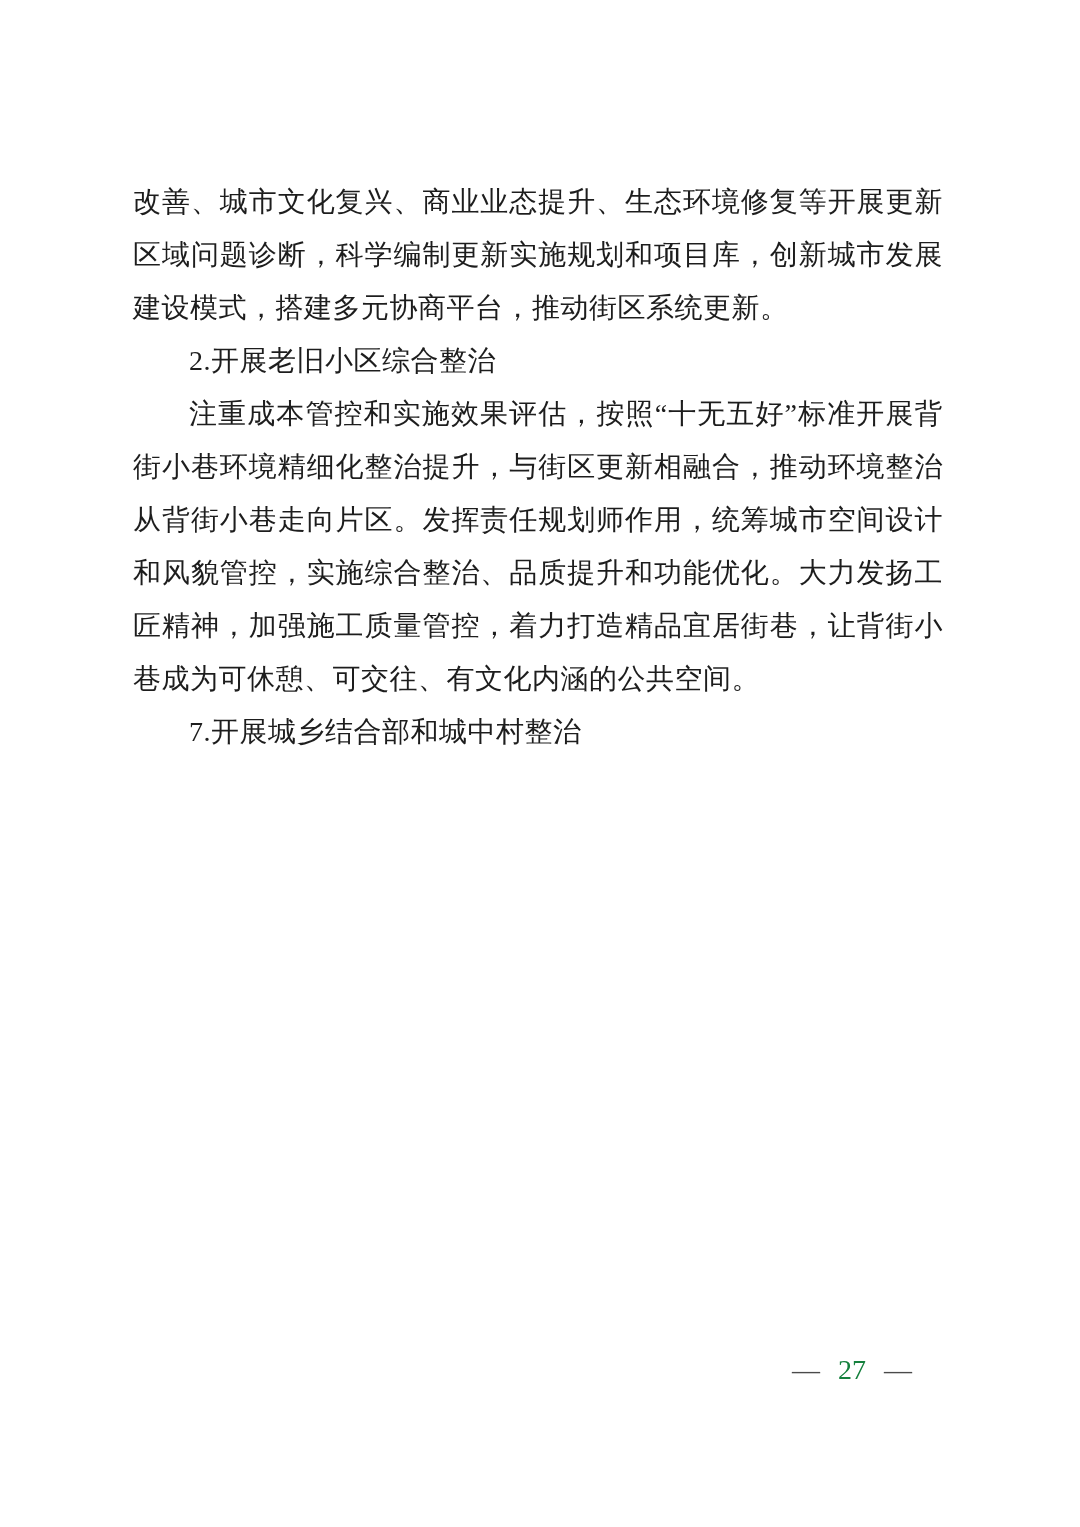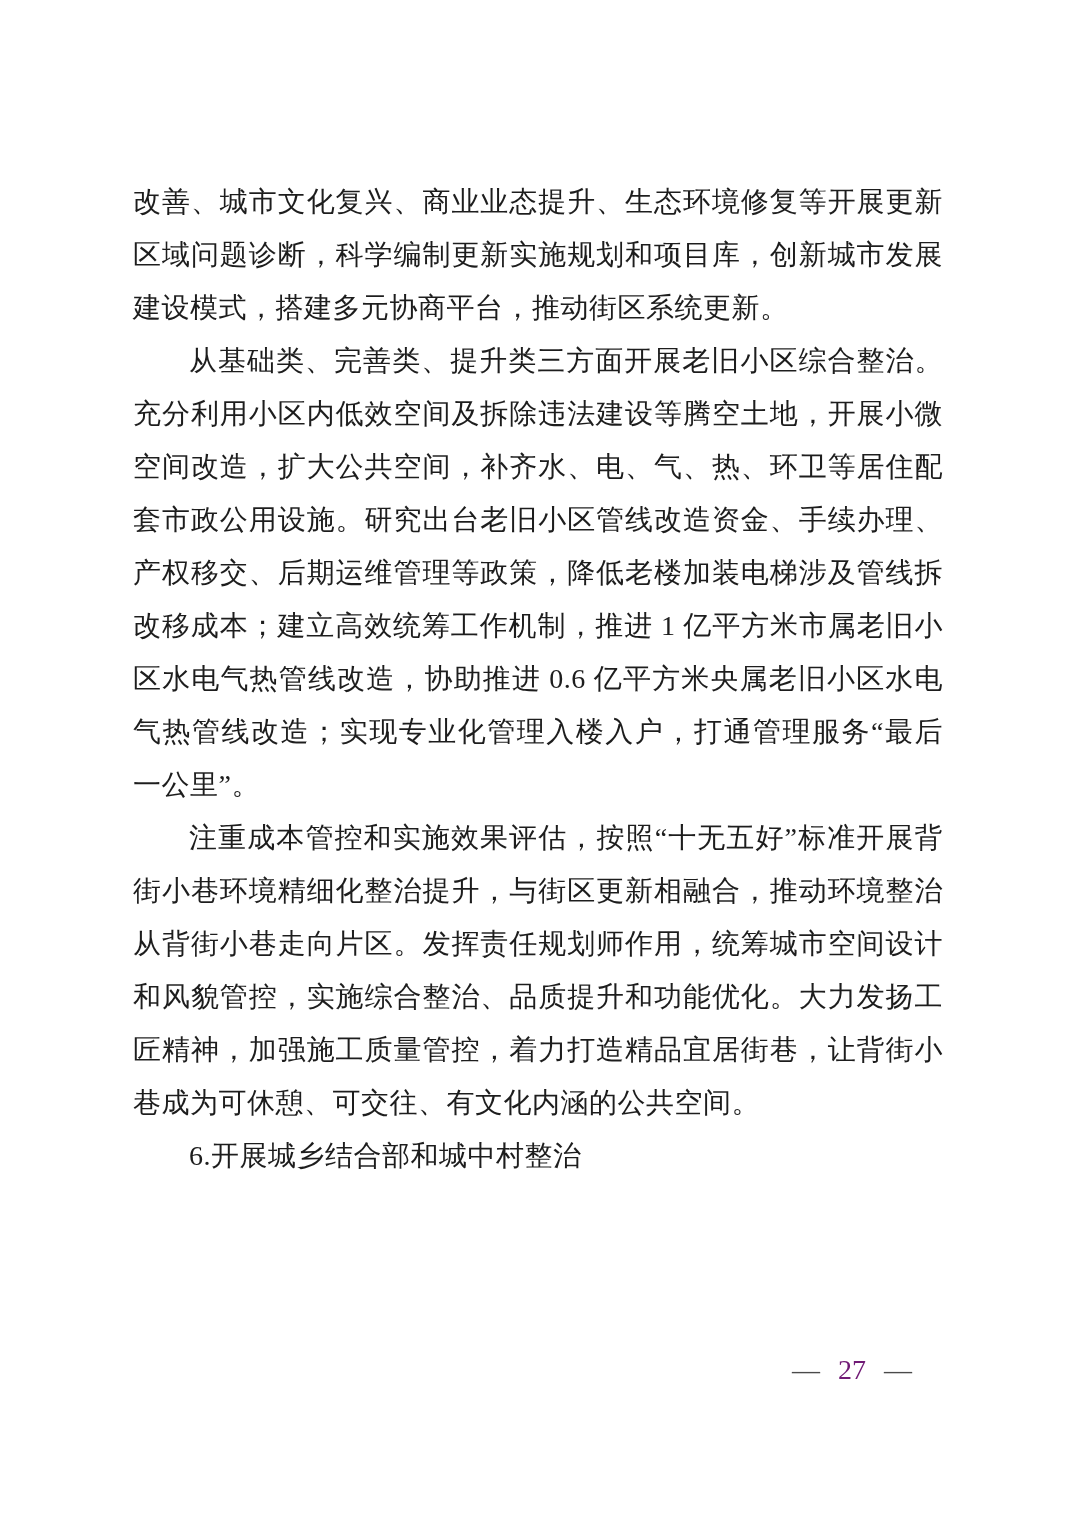--- a/index.html
+++ b/index.html
@@ -45,30 +45,30 @@
     color: #2a2a2a;
     white-space: nowrap;
   }
   .footer .dash {
     color: #4a4a4a;
     letter-spacing: 0;
   }
   .footer .page-num {
     display: inline-block;
     margin: 0 18px;
-    color: #701a75;
+    color: #15803d;
   }
 </style>
 </head>
 <body>
 
 <div class="page">
   <div class="text-block">
     <p class="continuation">改善、城市文化复兴、商业业态提升、生态环境修复等开展更新区域问题诊断，科学编制更新实施规划和项目库，创新城市发展建设模式，搭建多元协商平台，推动街区系统更新。</p>
-    <p class="body">从基础类、完善类、提升类三方面开展老旧小区综合整治。充分利用小区内低效空间及拆除违法建设等腾空土地，开展小微空间改造，扩大公共空间，补齐水、电、气、热、环卫等居住配套市政公用设施。研究出台老旧小区管线改造资金、手续办理、产权移交、后期运维管理等政策，降低老楼加装电梯涉及管线拆改移成本；建立高效统筹工作机制，推进 1 亿平方米市属老旧小区水电气热管线改造，协助推进 0.6 亿平方米央属老旧小区水电气热管线改造；实现专业化管理入楼入户，打通管理服务“最后一公里”。</p>
+    <p class="heading">2.开展老旧小区综合整治</p>
     <p class="body">注重成本管控和实施效果评估，按照“十无五好”标准开展背街小巷环境精细化整治提升，与街区更新相融合，推动环境整治从背街小巷走向片区。发挥责任规划师作用，统筹城市空间设计和风貌管控，实施综合整治、品质提升和功能优化。大力发扬工匠精神，加强施工质量管控，着力打造精品宜居街巷，让背街小巷成为可休憩、可交往、有文化内涵的公共空间。</p>
-    <p class="heading">6.开展城乡结合部和城中村整治</p>
+    <p class="heading">7.开展城乡结合部和城中村整治</p>
   </div>
 
   <div class="footer">
     <span class="dash">—</span><span class="page-num">27</span><span class="dash">—</span>
   </div>
 </div>
 
 </body></html>

